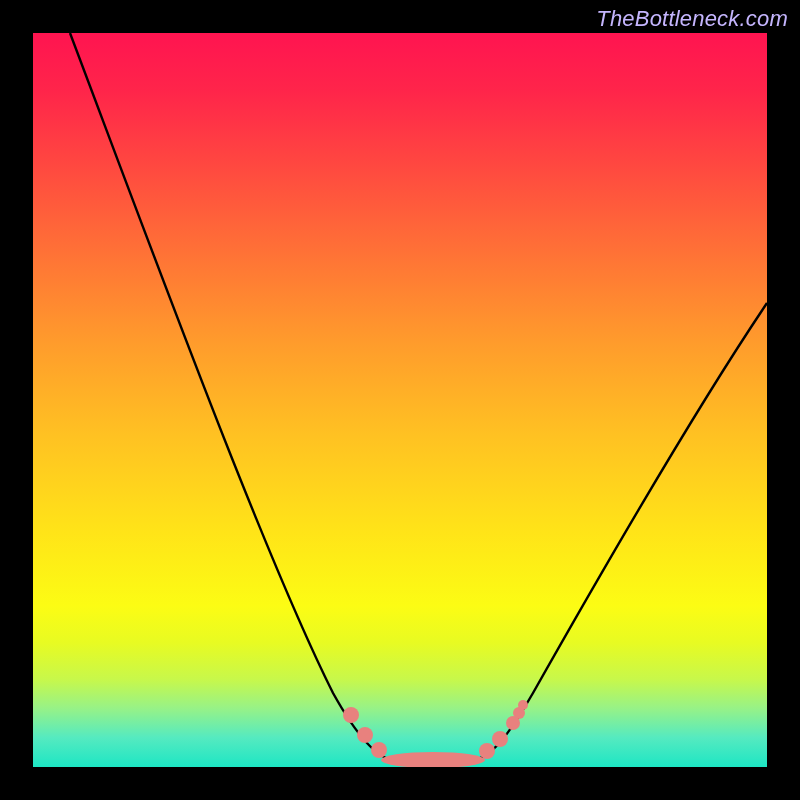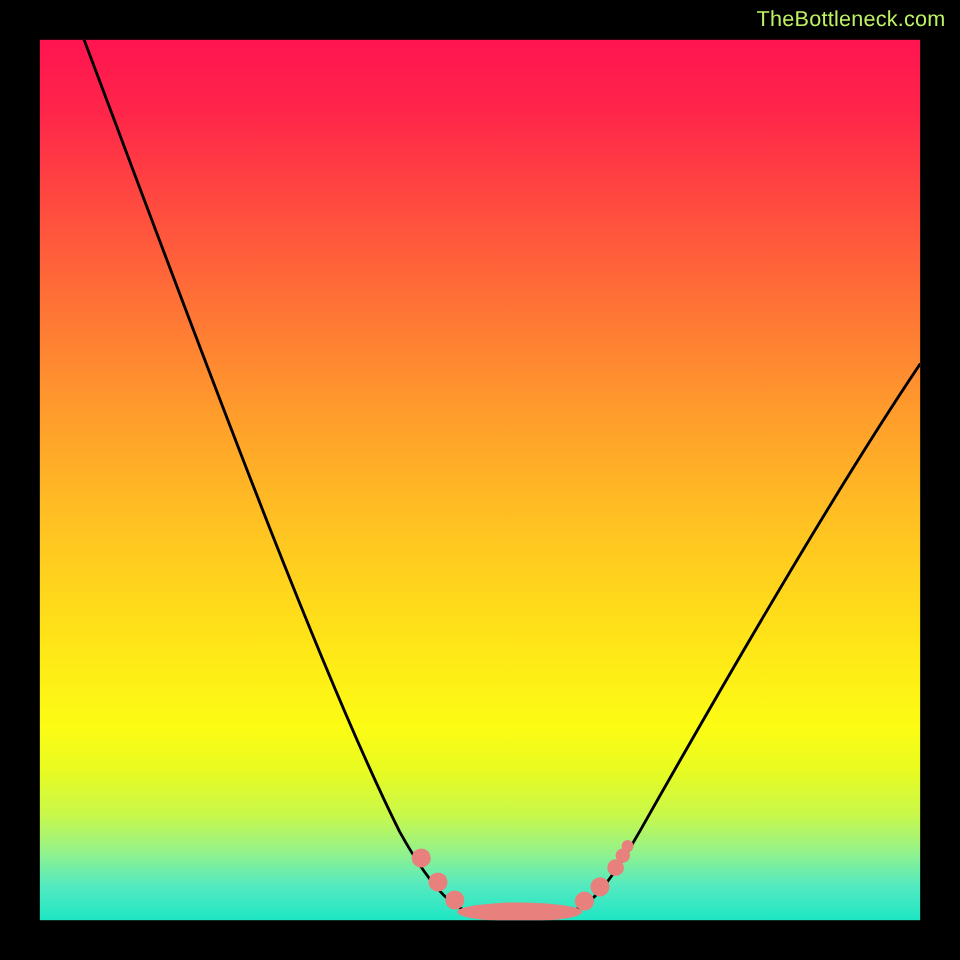--- a/index.html
+++ b/index.html
@@ -47,25 +47,26 @@
   .curve-svg {
     position: absolute;
     inset: 0;
     width: 734px;
     height: 734px;
   }
   .watermark {
     position: absolute;
     top: 6px;
     right: 12px;
-    color: #bef264;
-    font-size: 18px;
+    color: #c4b5fd;
+    font-size: 22px;
     font-weight: 500;
     letter-spacing: 0.2px;
     user-select: none;
+    font-style: italic;
   }
 </style>
 </head>
 <body>
 
 <div class="frame">
 
   <div class="plot-area">
     <div class="gradient-bg"></div>
 

